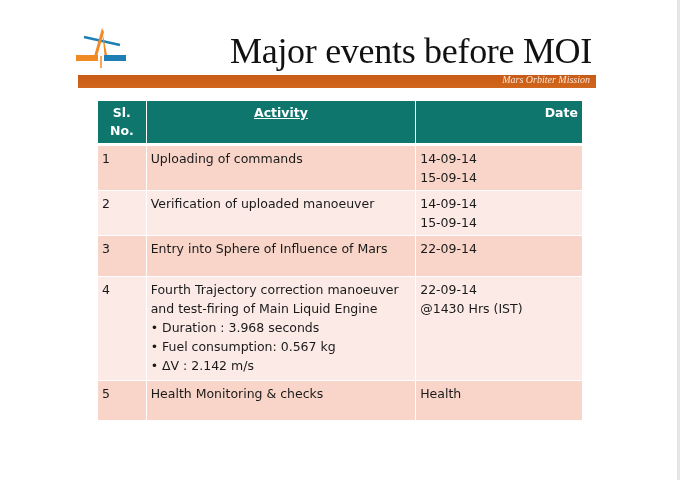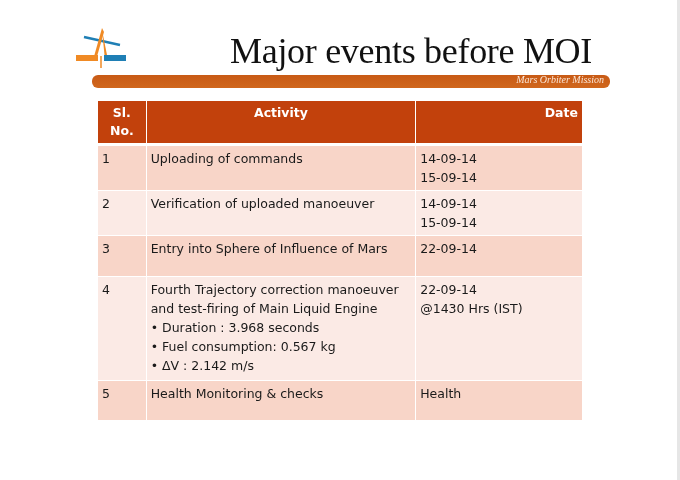--- a/index.html
+++ b/index.html
@@ -1,28 +1,28 @@
 <!DOCTYPE html>
 <html><head>
 <meta charset="utf-8">
 <style>
   html, body { margin:0; padding:0; }
   body { width:680px; height:480px; background:#ffffff; position:relative; overflow:hidden; font-family:"DejaVu Sans", sans-serif; }
   .right-edge { position:absolute; right:0; top:0; width:3px; height:480px; background:#e6e6e6; }
   .logo { position:absolute; left:74px; top:26px; width:56px; height:44px; }
   .title { position:absolute; right:88px; top:30px; font-family:"Liberation Serif", serif; font-size:36px; color:#111; white-space:nowrap; letter-spacing:-0.3px; }
-  .banner { position:absolute; left:92px; top:75px; width:518px; height:13px; background:linear-gradient(#c85a15, #d0671d); border-radius:6px; }
+  .banner { position:absolute; left:78px; top:75px; width:518px; height:13px; background:linear-gradient(#c85a15, #d0671d); border-radius:0; }
   .banner-text { position:absolute; right:6px; top:-1px; font-family:"Liberation Serif", serif; font-style:italic; font-size:10px; color:#fbe6d6; white-space:nowrap; }
   table.events { position:absolute; left:98px; top:101px; width:484px; border-collapse:collapse; font-family:"DejaVu Sans", sans-serif; font-size:12.5px; color:#1a1a1a; }
-  table.events th { background:#c2410c; color:#fff; font-weight:bold; vertical-align:top; padding:3px 4px; line-height:18px; border-right:1px solid #fff; border-bottom:3px solid #fff; }
+  table.events th { background:#0f766e; color:#fff; font-weight:bold; vertical-align:top; padding:3px 4px; line-height:18px; border-right:1px solid #fff; border-bottom:3px solid #fff; }
   table.events th:last-child { border-right:none; }
   table.events td { vertical-align:top; padding:3px 4px; line-height:19px; border-right:1px solid #fff; border-bottom:1px solid #fff; }
   table.events td:last-child { border-right:none; }
   .c1 { width:40px; }
-  .c2 { width:264px; }
+  .c2 { width:264px;text-decoration:underline; }
   .c3 { width:160px;text-align:right; }
   tr.odd td { background:#f8d5c8; }
   tr.even td { background:#fbeae5; }
   td.sl { padding-left:5px; }
   td.act, td.date { padding-left:5px; }
   .bullet { display:block; }
 </style>
 </head>
 <body>
 

